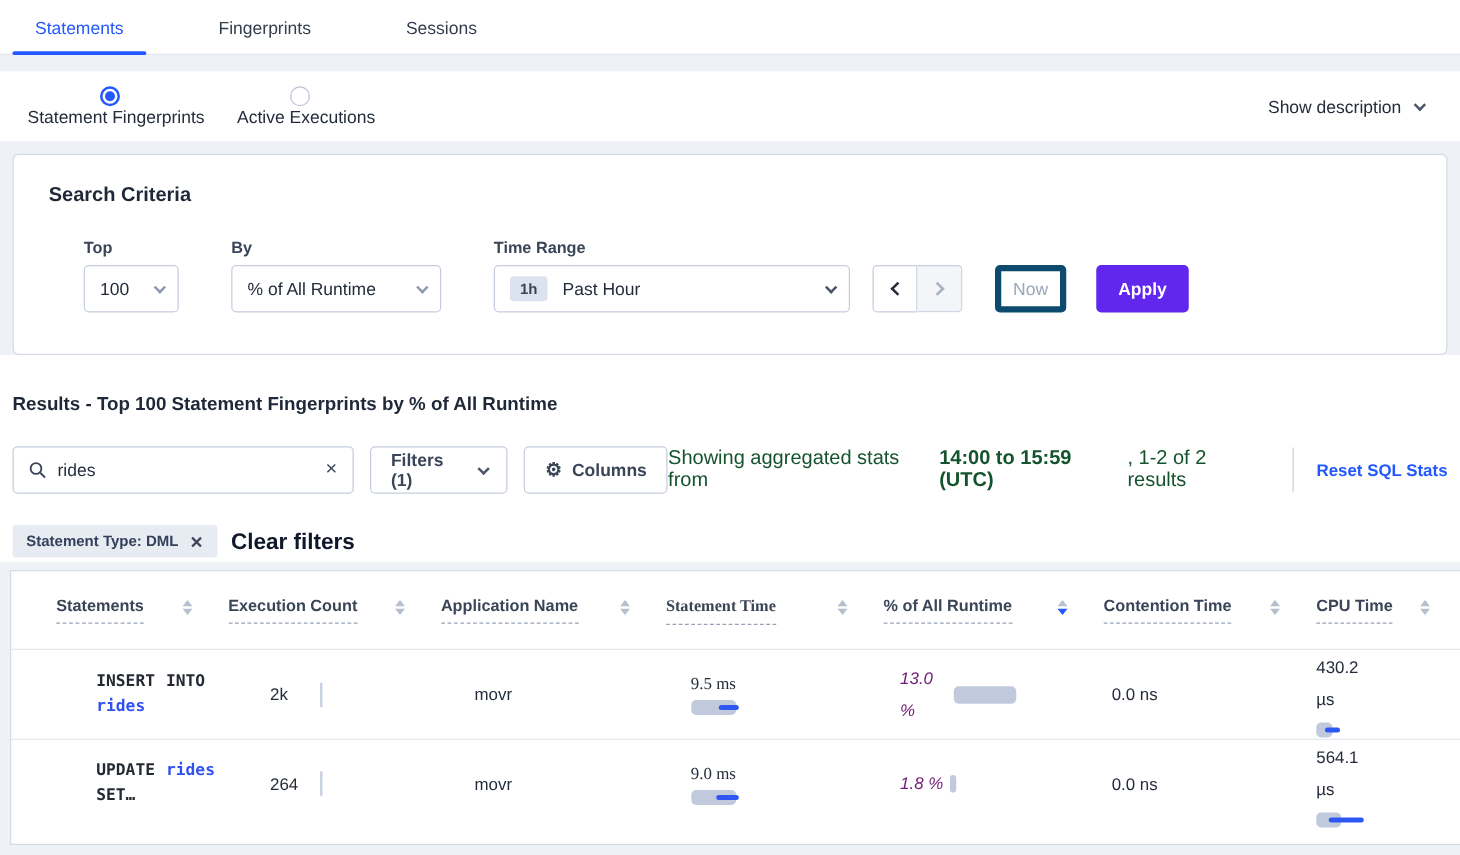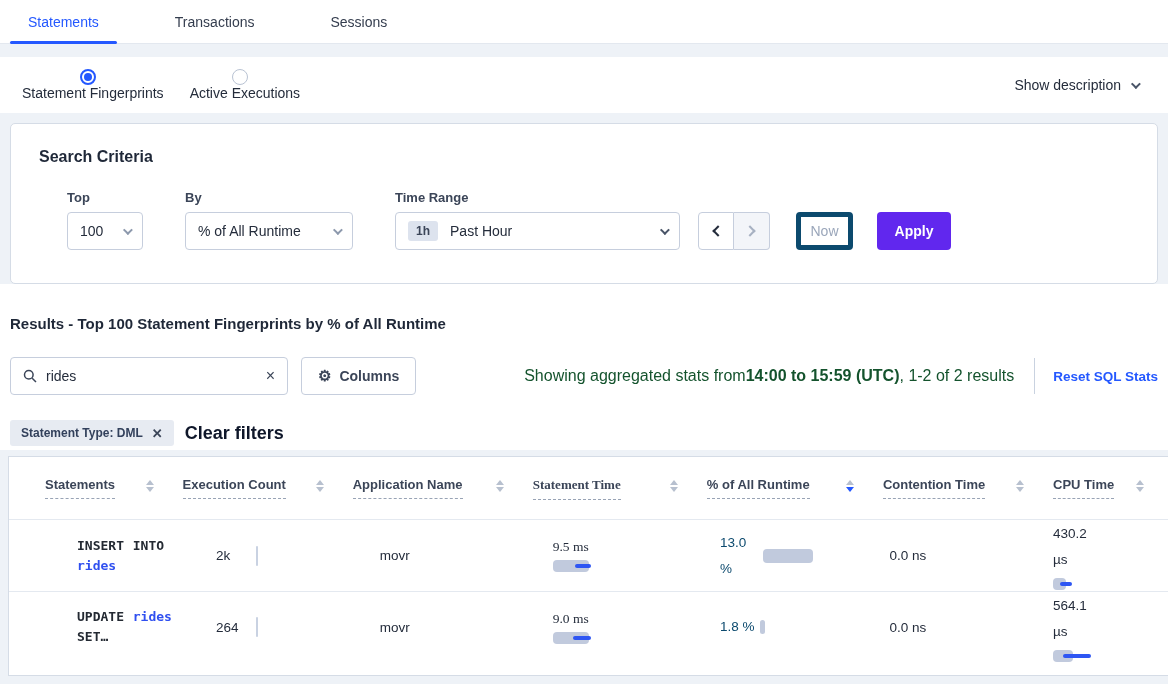--- a/index.html
+++ b/index.html
@@ -106,35 +106,35 @@
   .cell-num { font-size:13.5px; color:#242c3b; }
   .num-w { width:34px; display:inline-block; }
   .count-tick { width:2px; height:20px; background:#c9d2e2; border-radius:1px; margin-left:6px; }
 
   .metric { display:flex; flex-direction:column; justify-content:center; }
   .metric-label { font-size:13.5px; color:#242c3b; white-space:nowrap; }
   .bar-box { position:relative; height:12px; margin-top:5px; }
   .bar-gray { position:absolute; left:0; top:0; height:12px; background:#c1cadd; border-radius:4px; }
   .bar-blue { position:absolute; top:4px; height:4px; background:#2e56f3; border-radius:2px; }
   .pct-flex { display:flex; align-items:center; }
-  .pct-text { font-size:13.5px; color:#0c4a6e; line-height:26px; }
+  .pct-text { font-size:13.5px; color:#701a75; line-height:26px;font-style:italic; }
   .pct-text.narrow { width:38px; }
   .pct-bar { position:relative; height:14px; margin-left:5px; }
   .pct-bar .bar-gray { height:14px; }
   .cpu-label { font-size:13.5px; color:#242c3b; width:46px; line-height:26px; }
 </style>
 </head>
 <body>
 
 <div class="tabbar">
   <div class="tab active">
     <span>Statements</span>
   </div>
   <div class="tab">
-    <span>Transactions</span>
+    <span>Fingerprints</span>
   </div>
   <div class="tab">
     <span>Sessions</span>
   </div>
 </div>
 
 <div class="graygap gap1"></div>
 
 <div class="viewrow">
   <div class="radio-opt">
@@ -199,20 +199,24 @@
   <div class="results-toolbar">
     <div class="searchbox">
       <svg width="14" height="14" viewBox="0 0 14 14">
         <circle cx="5.8" cy="5.8" r="4.3" fill="none" stroke="#3b4558" stroke-width="1.5"></circle>
         <line x1="9.2" y1="9.2" x2="13" y2="13" stroke="#3b4558" stroke-width="1.5"></line>
       </svg>
       <input type="text" value="rides" style="">
       <span class="clear-x">×</span>
     </div>
     <div class="toolbar-btn">
+      <span>Filters (1)</span>
+      <span class="chev chev-down"></span>
+    </div>
+    <div class="toolbar-btn">
       <span class="gear">⚙</span>
       <span>Columns</span>
     </div>
     <div class="stats-line">
       <span>Showing aggregated stats from </span>
       <b>14:00 to 15:59 (UTC)</b>
       <span>, 1-2 of 2 results</span>
     </div>
     <div class="stats-divider"></div>
     <span class="reset-link">Reset SQL Stats</span>

